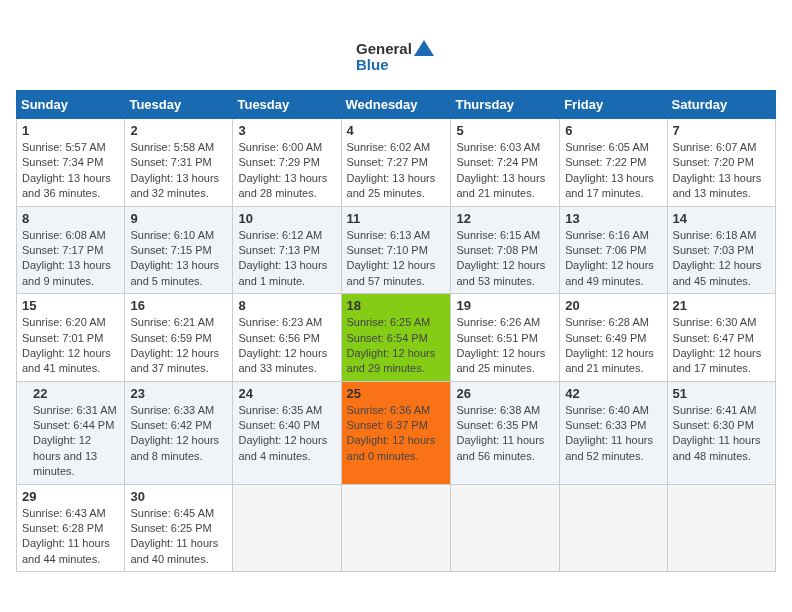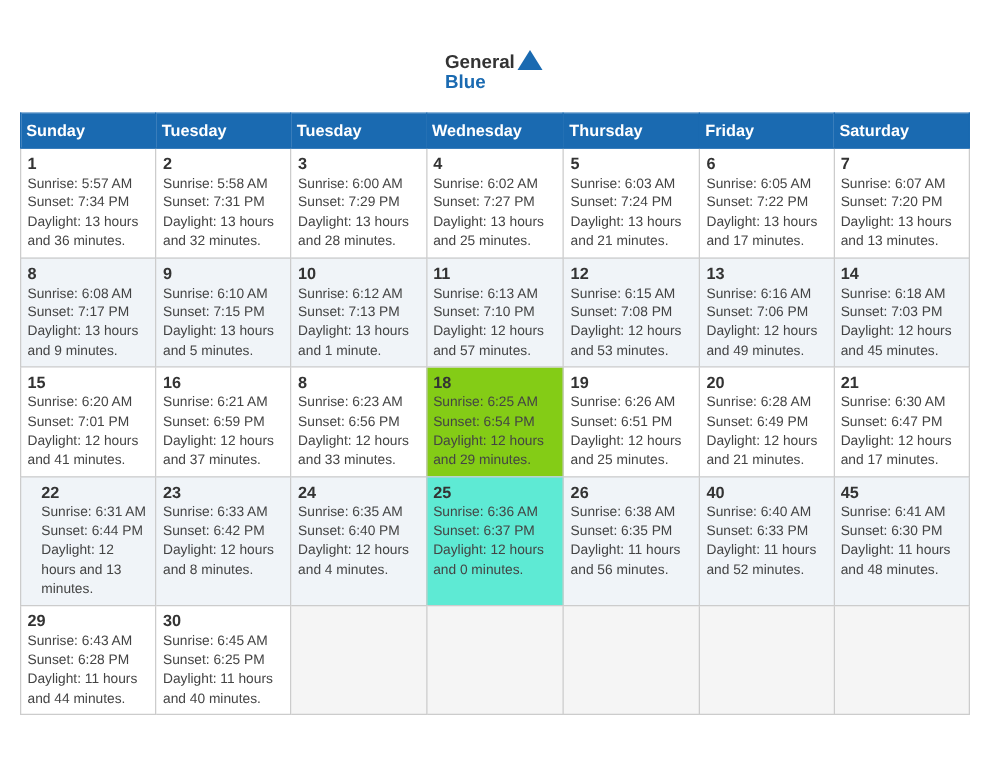--- a/index.html
+++ b/index.html
@@ -203,34 +203,34 @@
           <div class="day-info">Sunrise: 6:31 AM<br>Sunset: 6:44 PM<br>Daylight: 12 hours and 13 minutes.</div>
         </td>
         <td style="background: rgb(240, 244, 248);">
           <span class="day-num">23</span>
           <div class="day-info">Sunrise: 6:33 AM<br>Sunset: 6:42 PM<br>Daylight: 12 hours and 8 minutes.</div>
         </td>
         <td style="background: rgb(240, 244, 248);">
           <span class="day-num">24</span>
           <div class="day-info">Sunrise: 6:35 AM<br>Sunset: 6:40 PM<br>Daylight: 12 hours and 4 minutes.</div>
         </td>
-        <td style="background: #5eead4;">
+        <td style="background: #f97316;">
           <span class="day-num">25</span>
           <div class="day-info">Sunrise: 6:36 AM<br>Sunset: 6:37 PM<br>Daylight: 12 hours and 0 minutes.</div>
         </td>
         <td style="background: rgb(240, 244, 248);">
           <span class="day-num">26</span>
           <div class="day-info">Sunrise: 6:38 AM<br>Sunset: 6:35 PM<br>Daylight: 11 hours and 56 minutes.</div>
         </td>
         <td style="background: rgb(240, 244, 248);">
-          <span class="day-num">40</span>
+          <span class="day-num">42</span>
           <div class="day-info">Sunrise: 6:40 AM<br>Sunset: 6:33 PM<br>Daylight: 11 hours and 52 minutes.</div>
         </td>
         <td style="background: rgb(240, 244, 248);">
-          <span class="day-num">45</span>
+          <span class="day-num">51</span>
           <div class="day-info">Sunrise: 6:41 AM<br>Sunset: 6:30 PM<br>Daylight: 11 hours and 48 minutes.</div>
         </td>
       </tr>
       <tr style="background: rgb(255, 255, 255);">
         <td style="background: rgb(255, 255, 255); margin-top: 34px;">
           <span class="day-num">29</span>
           <div class="day-info">Sunrise: 6:43 AM<br>Sunset: 6:28 PM<br>Daylight: 11 hours and 44 minutes.</div>
         </td>
         <td style="background: rgb(255, 255, 255);">
           <span class="day-num">30</span>

